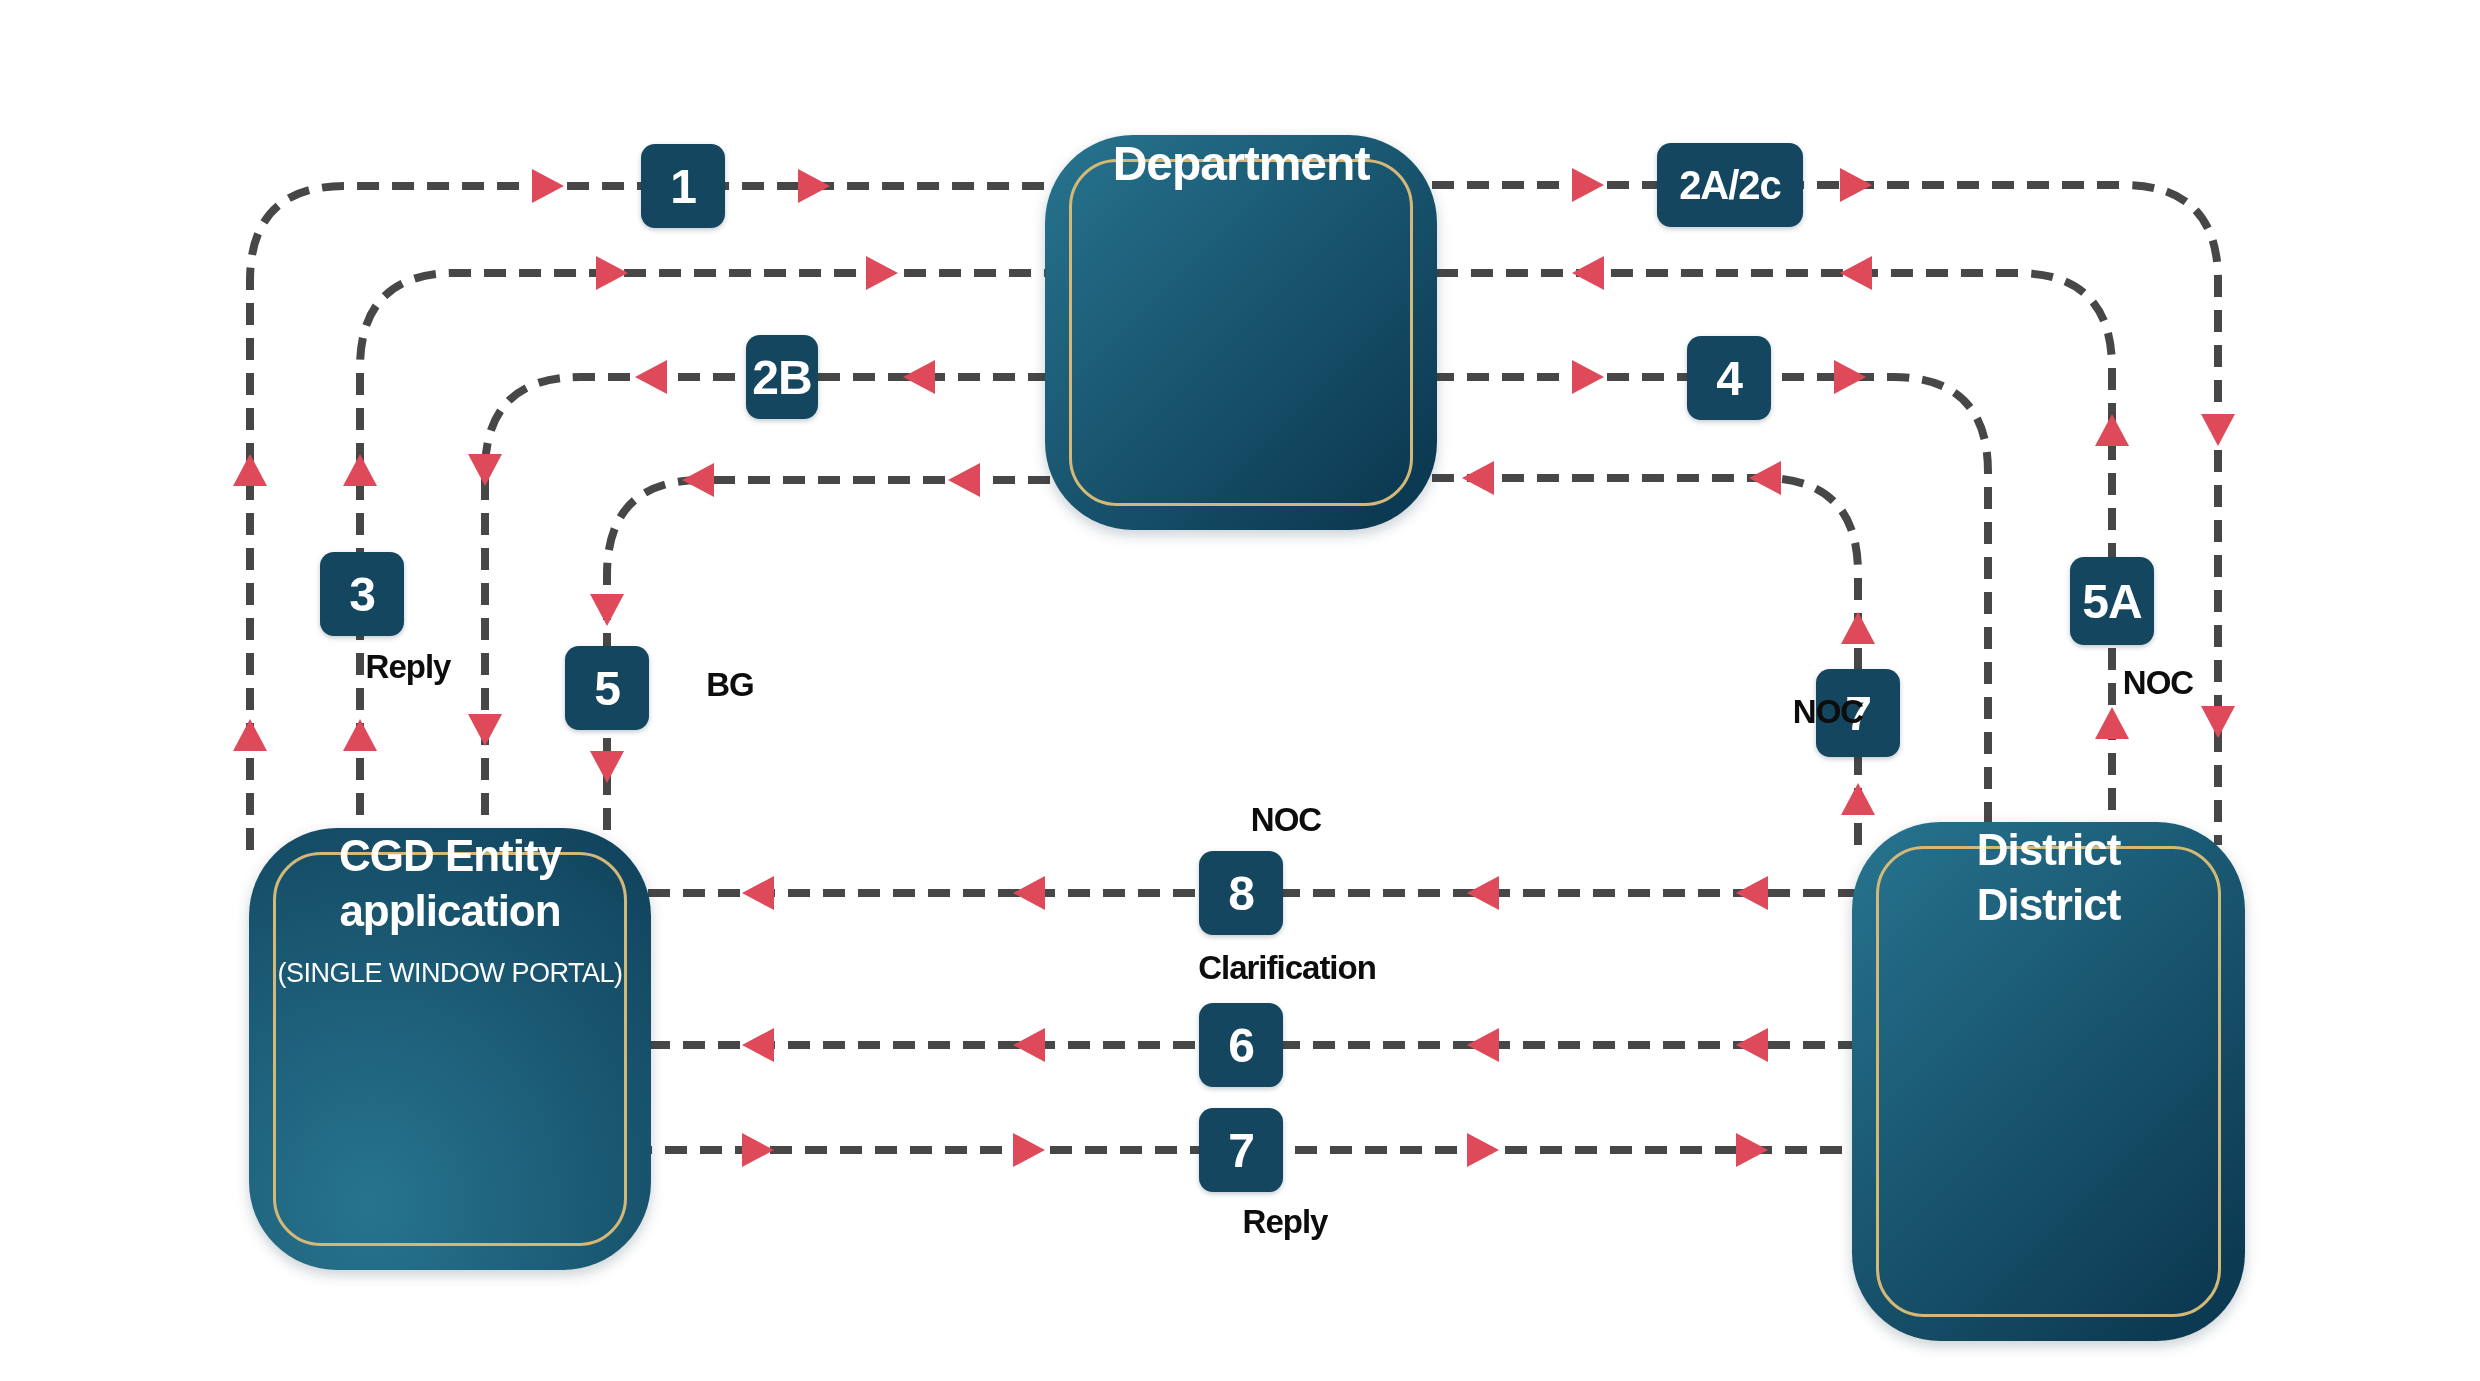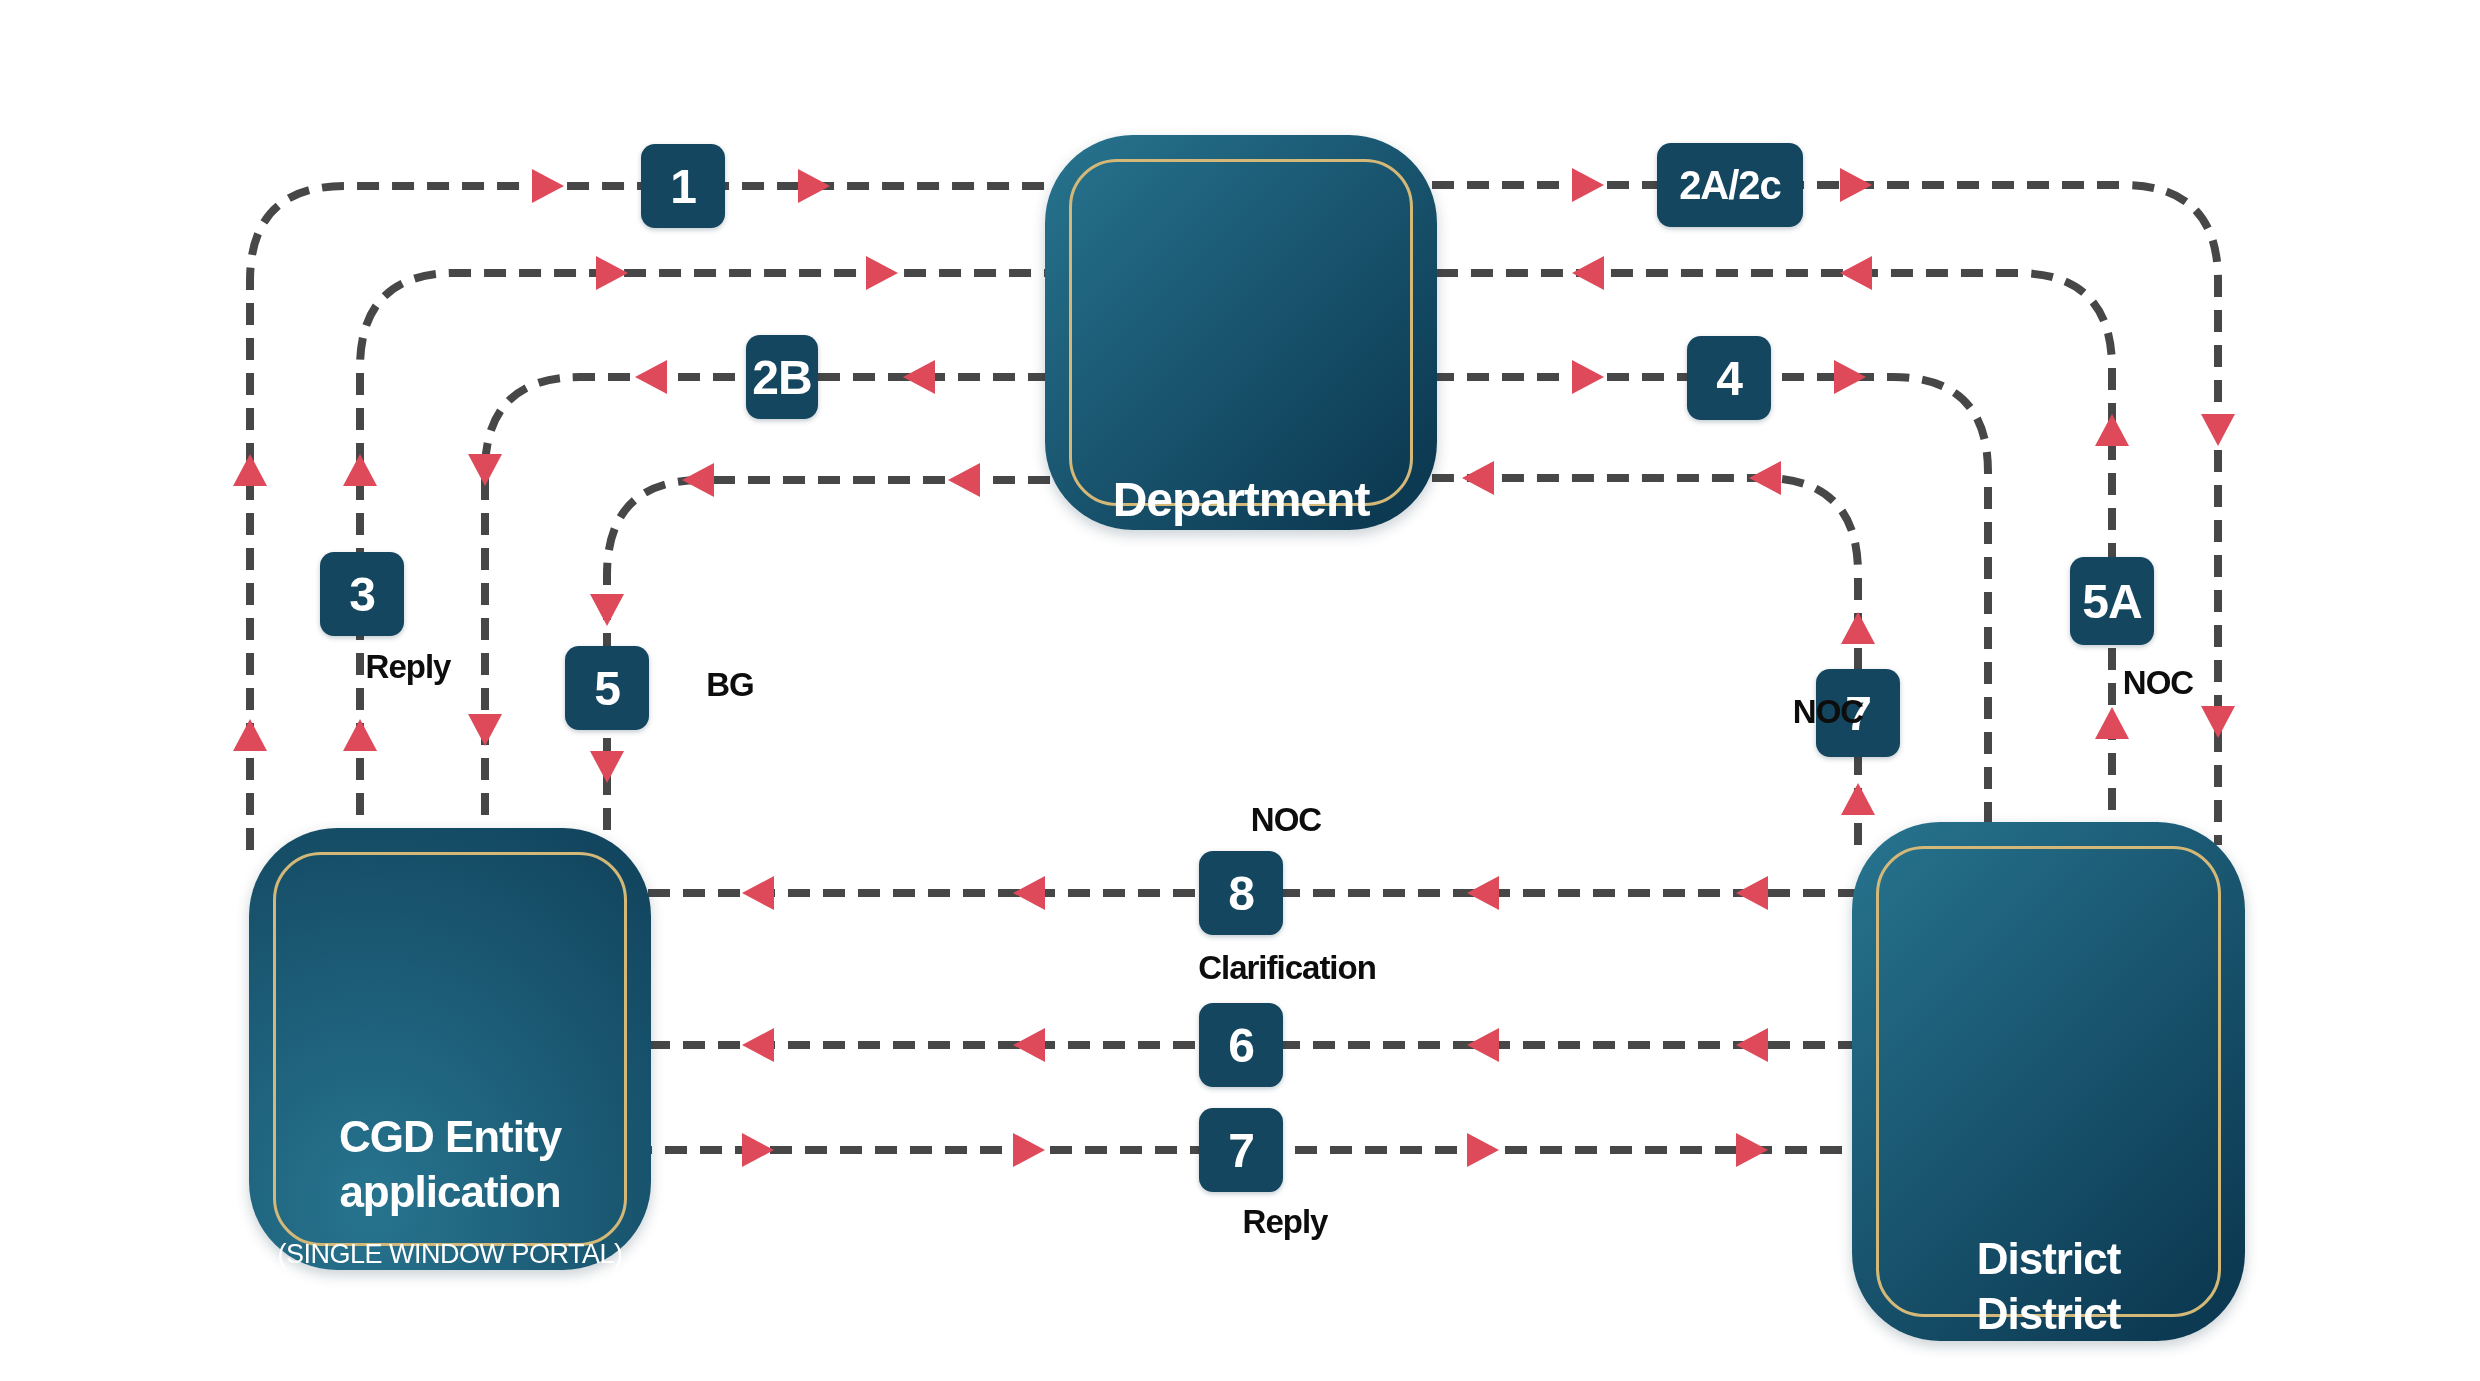--- a/index.html
+++ b/index.html
@@ -11,21 +11,21 @@
   }
   .layer { position:absolute; left:0; top:0; width:2480px; height:1381px; }
 
   
   .flow path.line { fill:none; stroke:var(--dash); stroke-width:8; stroke-dasharray:22 13; }
   .flow path.arr  { fill:var(--red); stroke:none; }
 
   
   .node {
     position:absolute; border-radius:88px; color:#fff;
-    display:flex; flex-direction:column; align-items:center; justify-content:flex-end;
+    display:flex; flex-direction:column; align-items:center; justify-content:flex-start;
     text-align:center; box-shadow:0 5px 14px rgba(8,40,60,.22);
   }
   .node .inner { position:absolute; inset:24px; border:3px solid var(--gold); border-radius:48px; pointer-events:none; }
   .grad-a { background:linear-gradient(135deg, var(--node-light) 0%, var(--node-dark) 90%); }
   .grad-b { background:radial-gradient(130% 130% at 30% 85%, var(--node-light) 0%, var(--node-dark) 95%); }
   .node .t-lg { position:relative; font-weight:700; font-size:48px; letter-spacing:-1px; line-height:1.22; }
   .node .t-md { position:relative; font-weight:700; font-size:44px; letter-spacing:-1px; line-height:1.25; }
   .node .t-sub { position:relative; font-weight:400; font-size:27px; letter-spacing:-0.5px; margin-top:20px; }
 
   

